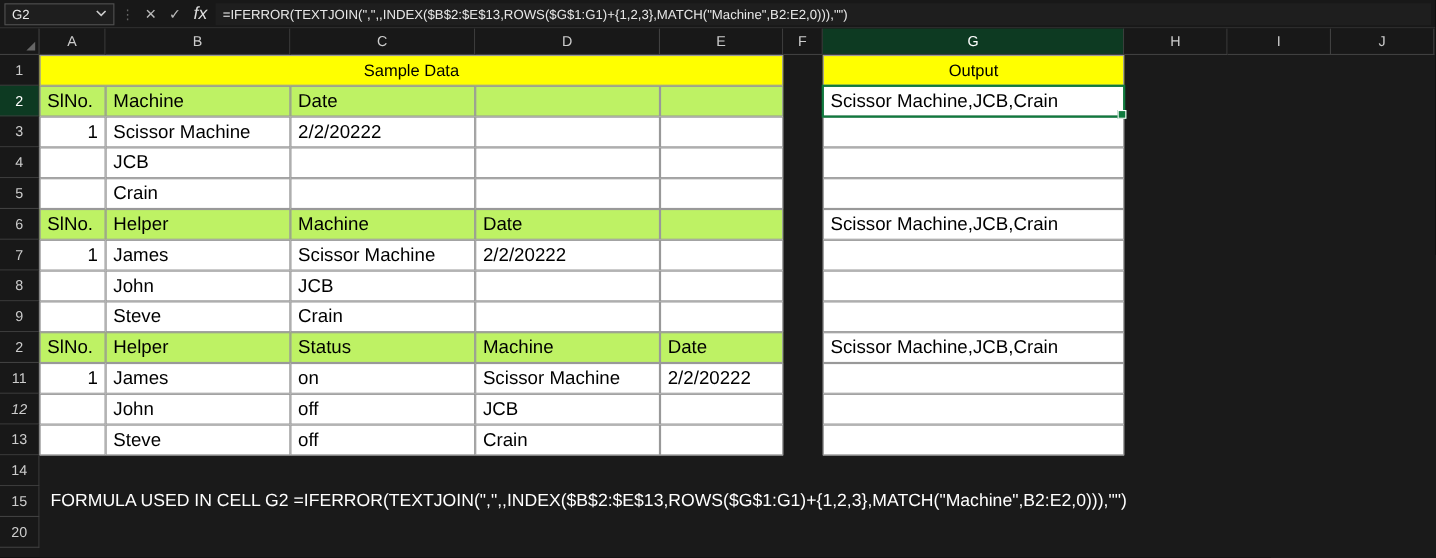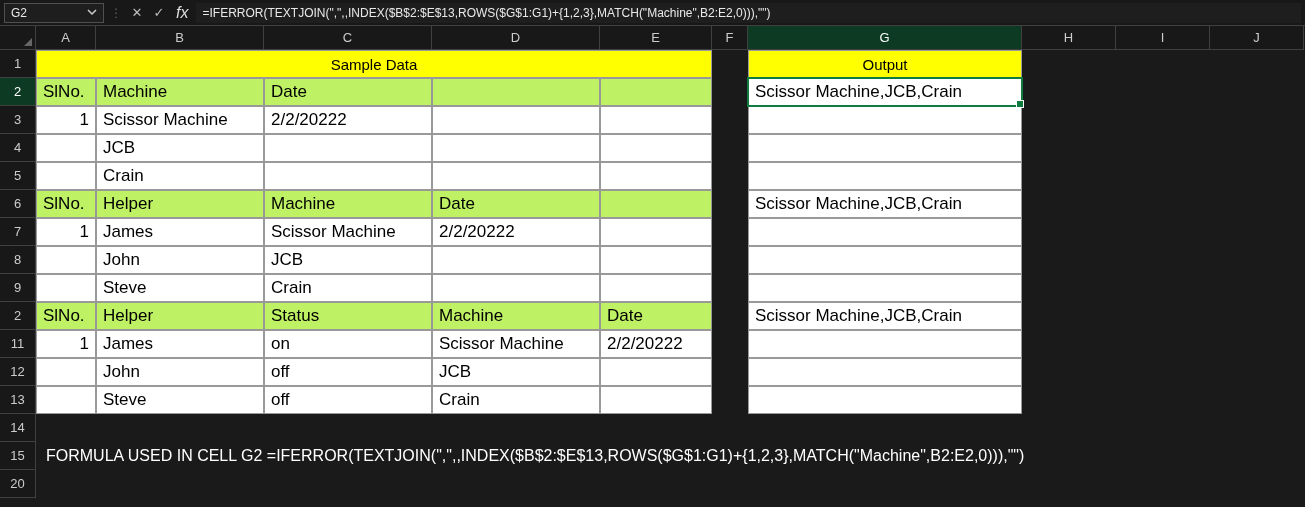--- a/index.html
+++ b/index.html
@@ -202,21 +202,21 @@
         <div class="row-head active" style="height: 28px;">2</div>
         <div class="row-head" style="height: 28px;">3</div>
         <div class="row-head" style="height: 28px;">4</div>
         <div class="row-head" style="height: 28px;">5</div>
         <div class="row-head" style="height: 28px;">6</div>
         <div class="row-head" style="height: 28px;">7</div>
         <div class="row-head" style="height: 28px;">8</div>
         <div class="row-head" style="height: 28px;">9</div>
         <div class="row-head" style="height: 28px;">2</div>
         <div class="row-head" style="height: 28px;">11</div>
-        <div class="row-head" style="height: 28px;">12</div>
+        <div class="row-head" style="height: 28px; font-style: italic;">12</div>
         <div class="row-head" style="height: 28px;">13</div>
         <div class="row-head" style="height: 28px;">14</div>
         <div class="row-head" style="height: 28px;">15</div>
         <div class="row-head" style="height: 28px;">20</div>
       </div>
   </div>
   <div style="flex:1;display:flex;flex-direction:column">
     <div class="col-headers" id="col-headers">
         <div class="col-head" style="width: 60px;">A</div>
         <div class="col-head" style="width: 168px;">B</div>

